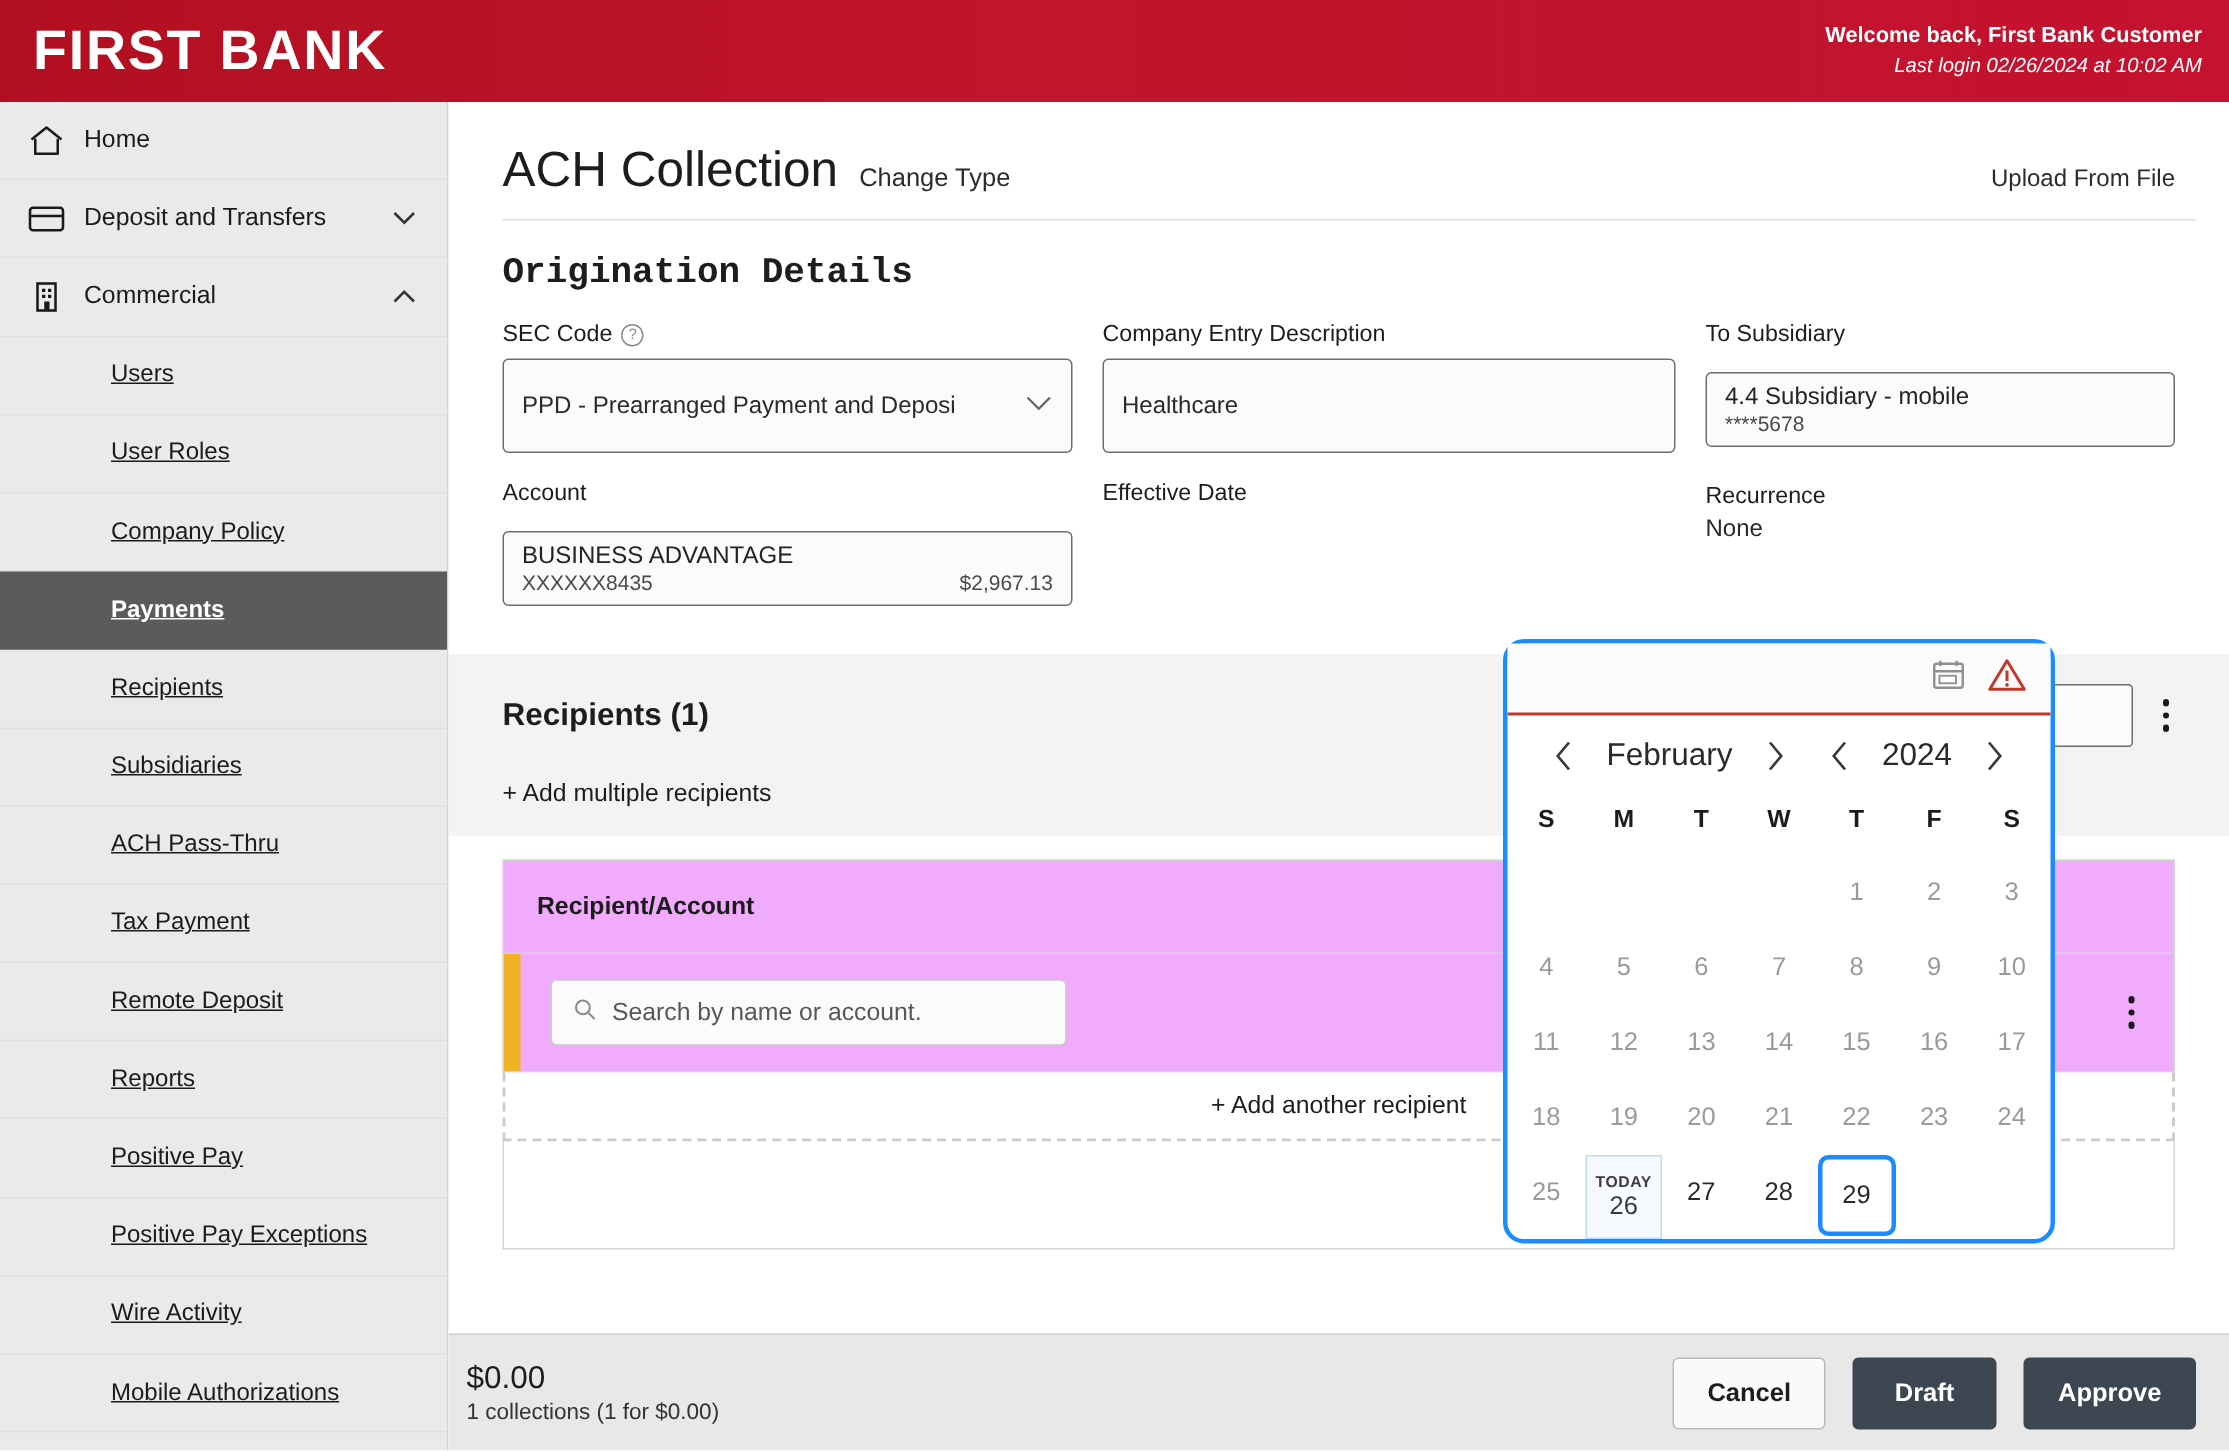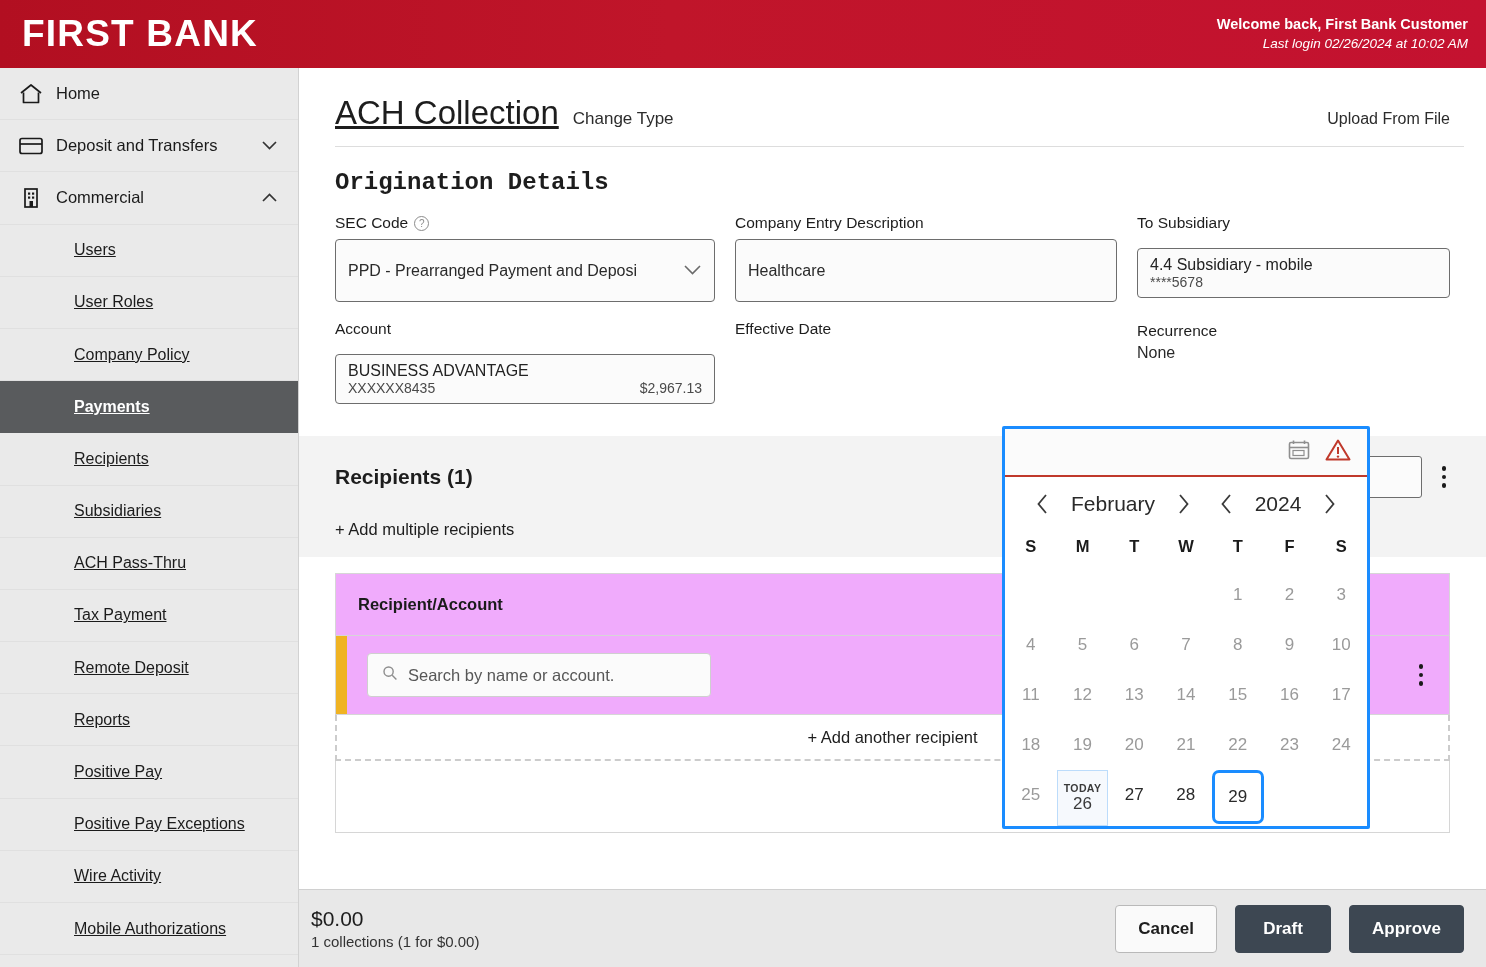--- a/index.html
+++ b/index.html
@@ -58,21 +58,21 @@
   .chev svg { display: block; }
 
   
   .main { flex: 1; position: relative; background: #ffffff; overflow: hidden; }
 
   .page-head {
     display: flex; align-items: baseline; justify-content: space-between;
     padding: 26px 36px 0 22px;
   }
   .title-wrap { display: flex; align-items: baseline; gap: 14px; padding-left: 14px; }
-  .page-title { font-size: 33px; font-weight: normal; color: #1d1d1d; text-decoration: underline; }
+  .page-title { font-size: 33px; font-weight: normal; color: #1d1d1d; }
   .change-type { font-size: 17px; color: #2c2c2c; cursor: pointer; }
   .upload-link { font-size: 16px; color: #2c2c2c; cursor: pointer; }
   .head-rule { margin: 14px 22px 0 36px; border-bottom: 1px solid #dddddd; }
 
   .section { padding: 22px 36px 0 36px; }
   .section-title { font-size: 24px; font-weight: bold; color: #1d1d1d; margin-bottom: 18px; font-family: Liberation Mono, monospace; }
 
   .grid3 { display: grid; grid-template-columns: 380px 382px 1fr; gap: 0 20px; }
   .field { margin-bottom: 6px; }
   .flabel { font-size: 15.5px; font-weight: normal; color: #1d1d1d; margin-bottom: 7px; display: flex; align-items: center; gap: 6px; }
@@ -159,21 +159,21 @@
   }
   .btn.ghost { background: #fafafa; border: 1px solid #b9b9b9; color: #1d1d1d; }
   .btn.dark { background: #3d4752; color: #ffffff; border: 1px solid #3d4752; }
 
   
   .cal-pop {
     position: absolute;
     left: 703px; top: 358px; width: 368px;
     background: #ffffff;
     border: 3px solid #1a8cff;
-    border-radius: 2px;
+    border-radius: 14px;
     z-index: 40;
   }
   .cal-input {
     height: 48px; display: flex; align-items: center; justify-content: flex-end;
     gap: 14px; padding: 0 16px;
     border-bottom: 2px solid #c0392b; background: #fbfbfb;
   }
   .cal-nav { display: flex; align-items: center; justify-content: center; gap: 6px; padding: 14px 0 10px 0; }
   .cal-nav .grp { display: flex; align-items: center; gap: 10px; }
   .cal-nav .mname { font-size: 21px; color: #2a2a2a; min-width: 96px; text-align: center; }

